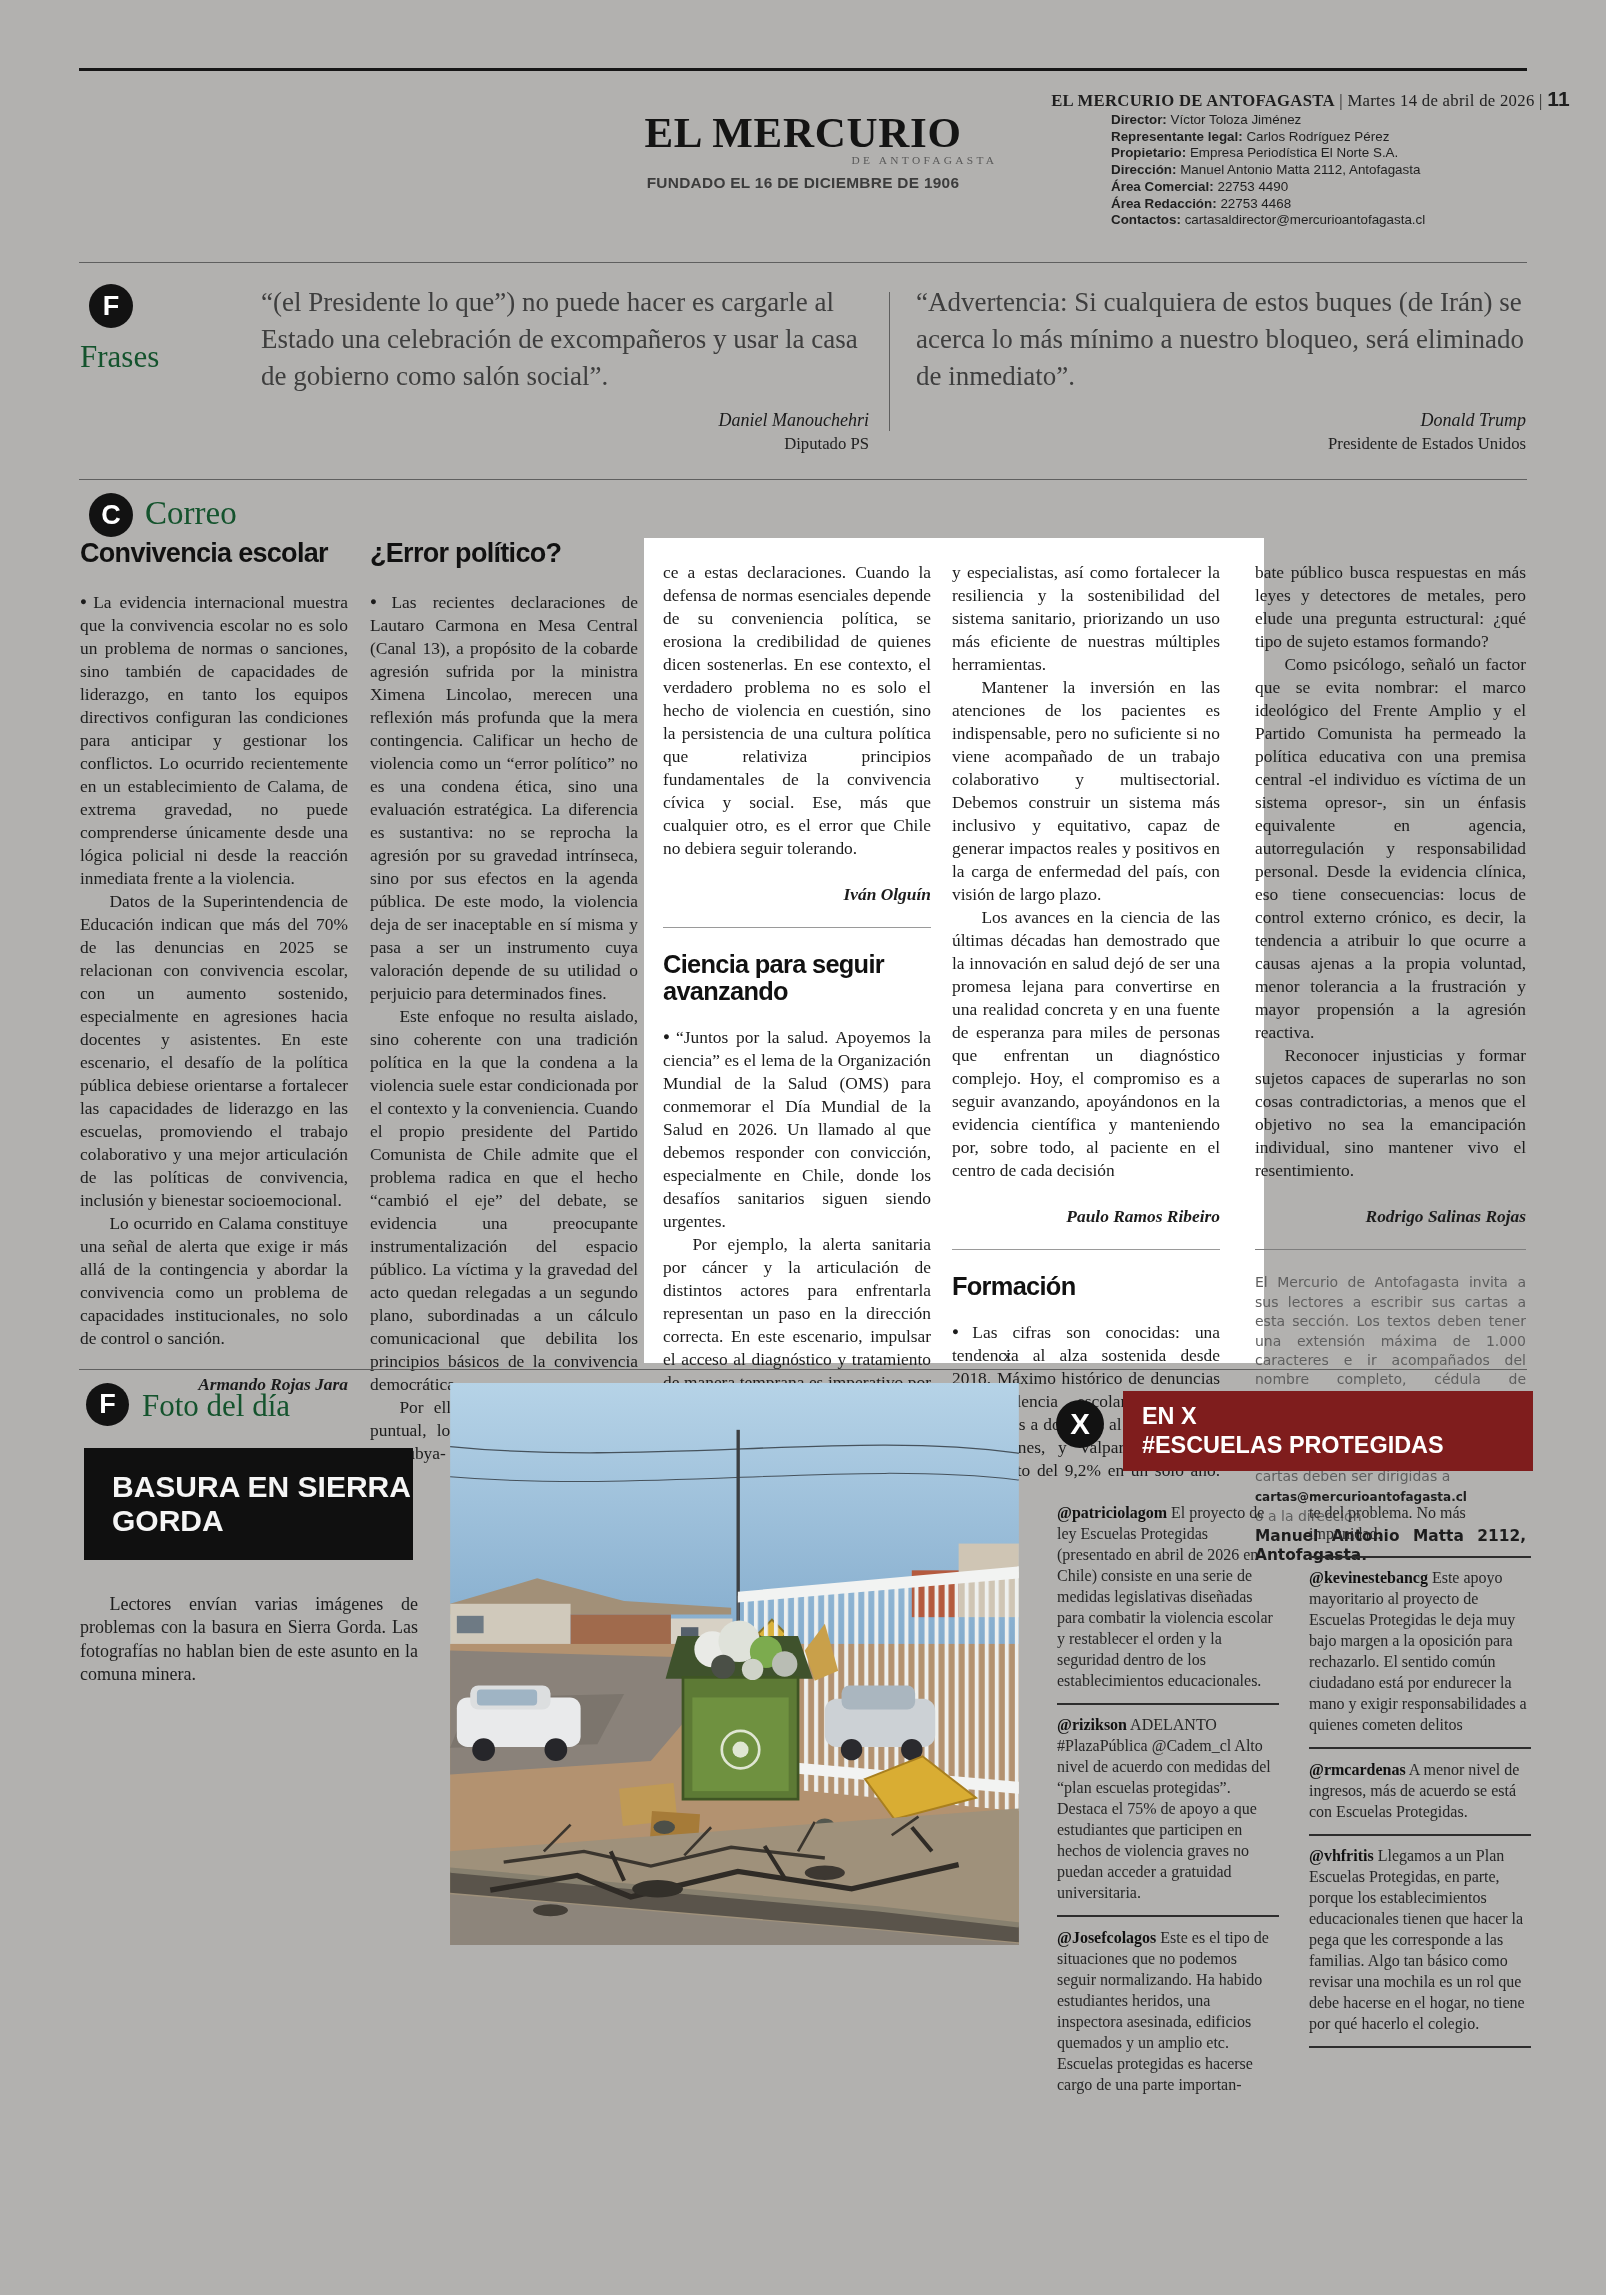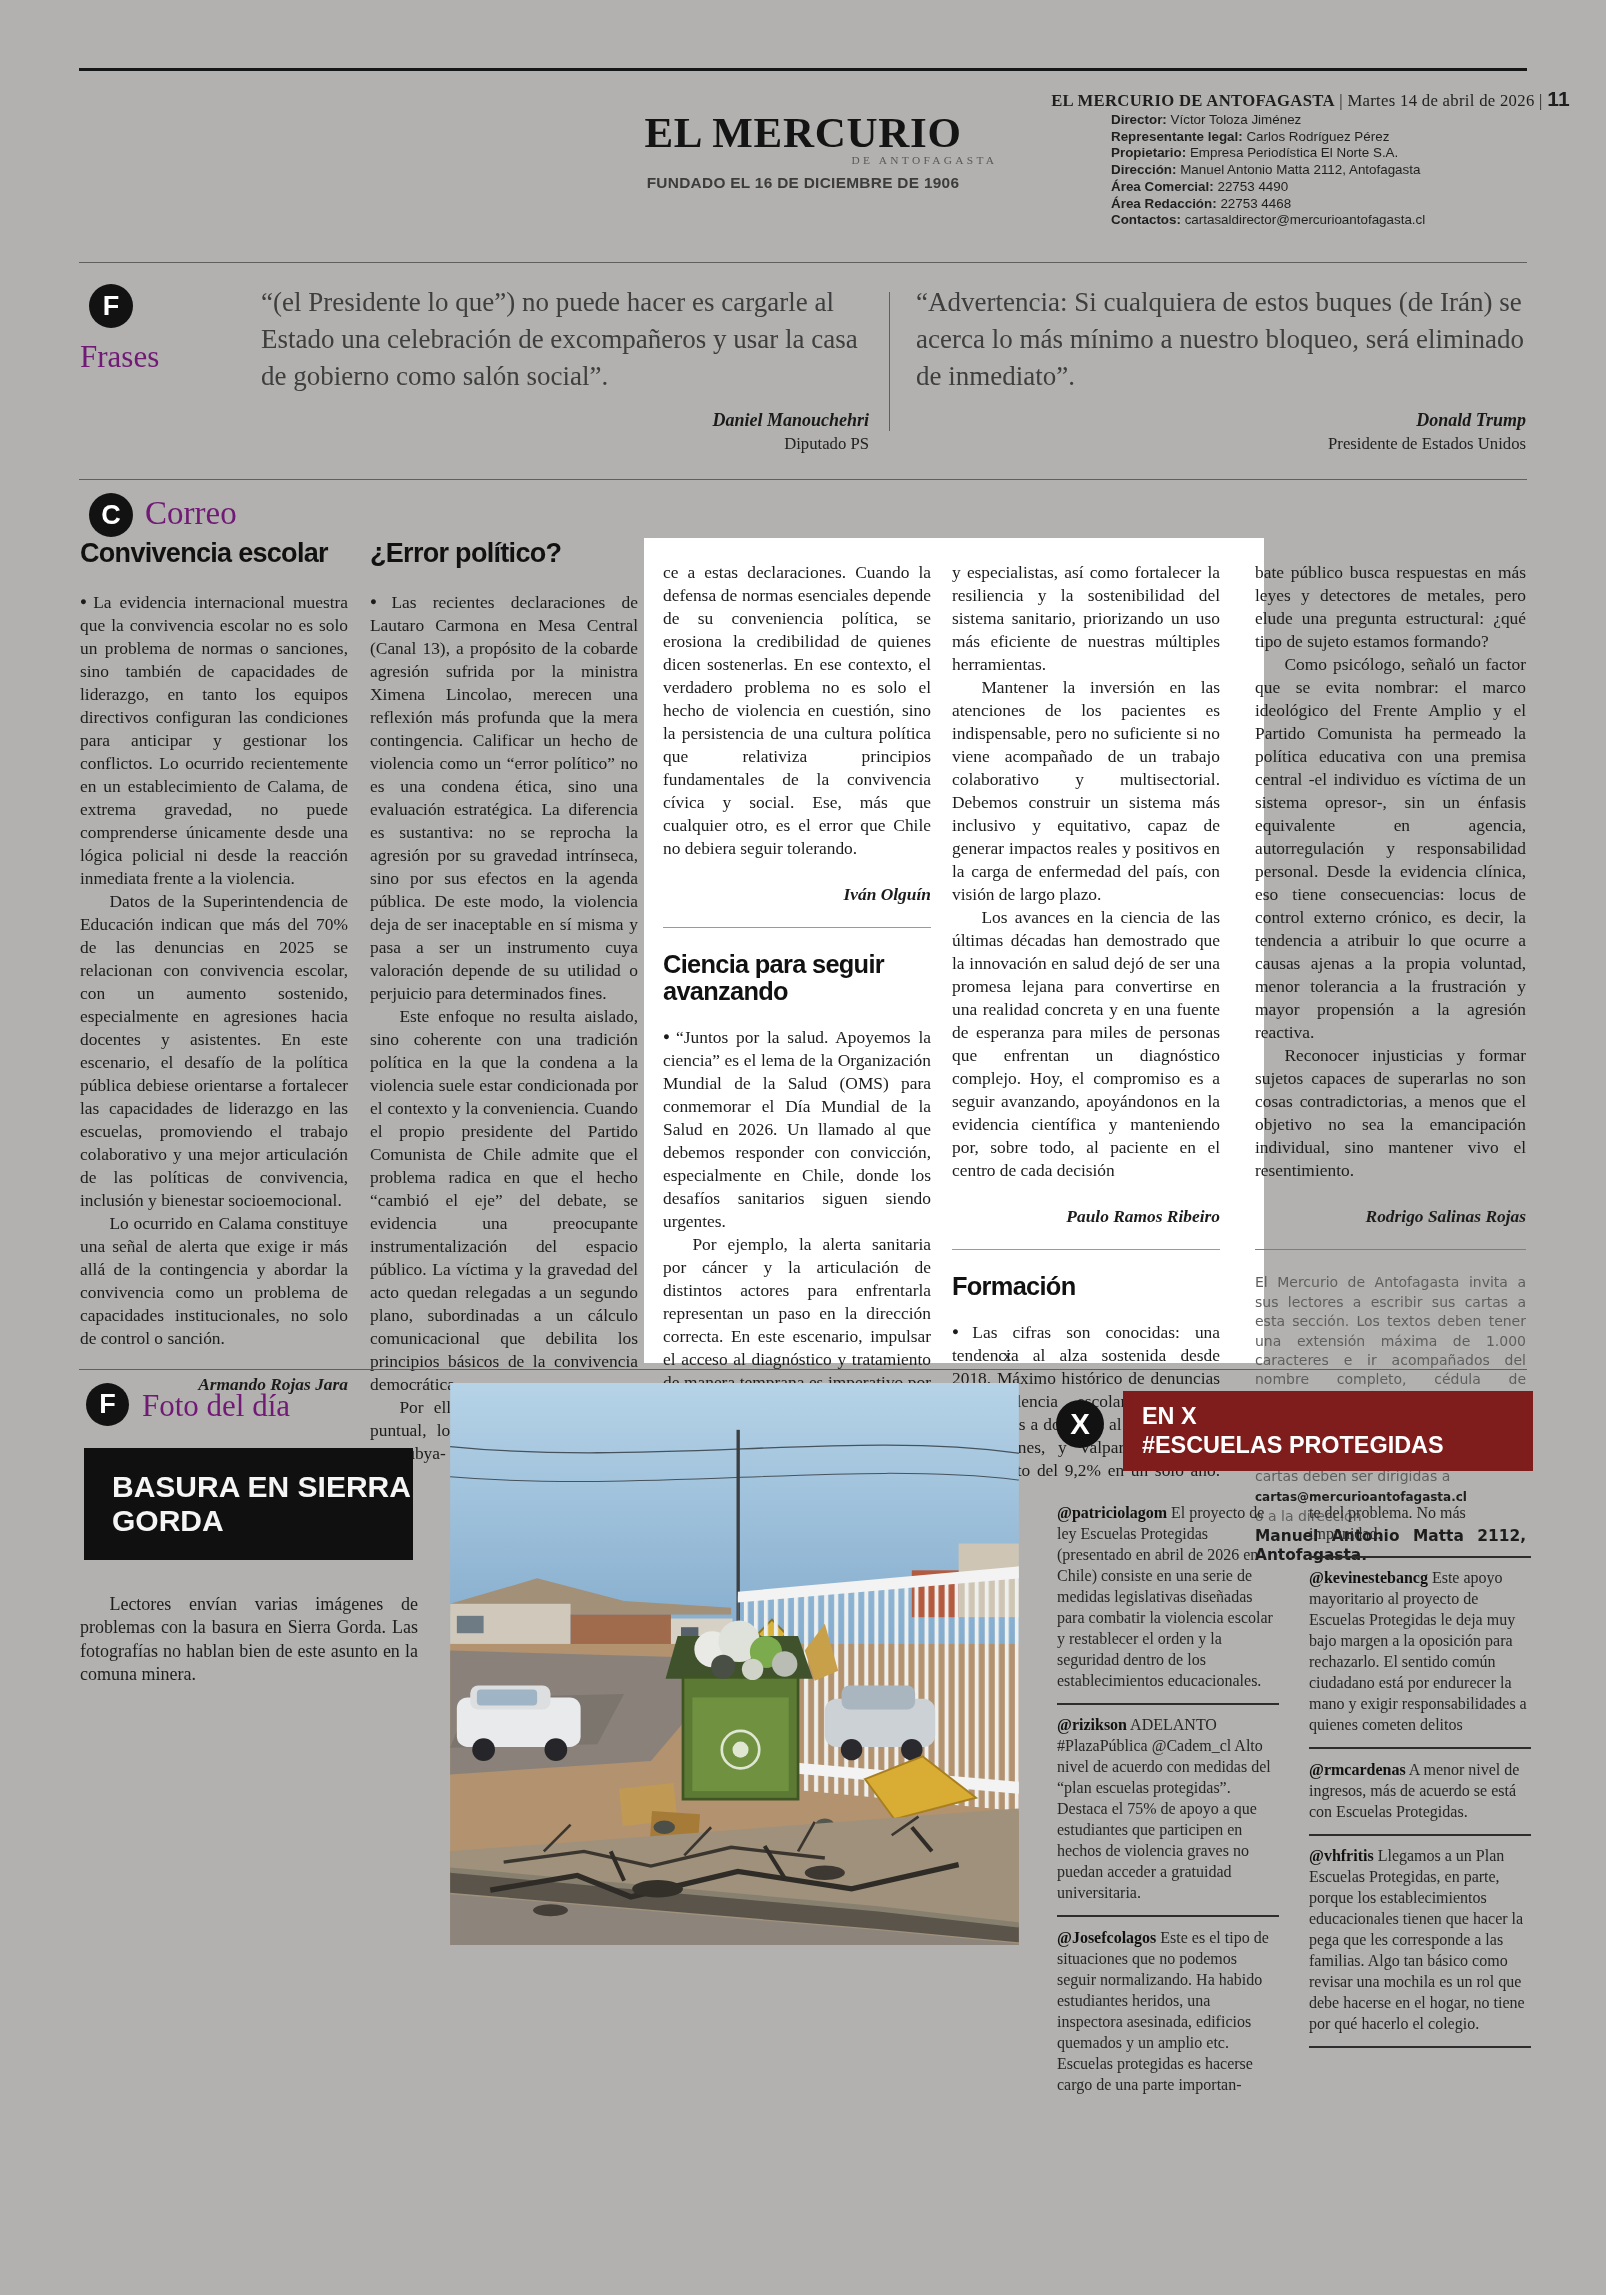--- a/index.html
+++ b/index.html
@@ -15,25 +15,25 @@
   #mast{left:602px;top:112px;width:402px;text-align:center;}
   #mast .title{font-family:"Liberation Serif",serif;font-weight:bold;font-size:43px;line-height:41px;color:#141414;letter-spacing:0.7px;}
   #mast .sub{margin-top:1.3px;text-align:right;font-size:11.4px;letter-spacing:3.3px;color:#5a5a5a;padding-right:6.7px;}
   #mast .founded{margin-top:8px;font-family:"Liberation Sans",sans-serif;font-weight:bold;font-size:15.4px;color:#3c3c3c;letter-spacing:0.3px;}
   #mastinfo{left:1111px;top:112px;width:422px;font-family:"Liberation Sans",sans-serif;font-size:13.4px;line-height:16.7px;color:#1f1f1f;}
   #mastinfo .lbl{font-weight:bold;}
   
   .sicon{position:absolute;width:44px;height:44px;border-radius:50%;background:#121212;color:#fff;
          display:flex;align-items:center;justify-content:center;
          font-family:"Liberation Sans",sans-serif;font-weight:bold;font-size:27px;}
-  .slabel{position:absolute;font-family:"Liberation Serif",serif;color:#701a75;}
+  .slabel{position:absolute;font-family:"Liberation Serif",serif;color:#14532d;}
   
   .quote{position:absolute;font-size:27px;line-height:37px;color:#3e3e3e;text-align:left;}
   .qattr{position:absolute;text-align:right;}
-  .qattr .a{font-weight:bold;font-style:italic;font-size:18px;color:#1a1a1a;display:block;}
+  .qattr .a{font-weight:normal;font-style:italic;font-size:18px;color:#1a1a1a;display:block;}
   .qattr .r{font-size:16.7px;color:#222;display:block;margin-top:2.7px;}
   
   .ncol{position:absolute;width:268px;font-size:17.4px;line-height:23px;text-align:justify;color:#1c1c1c;}
   .ncol p{margin:0;text-indent:29.4px;}
   .ncol p.np{text-indent:0;}
   .lhead{font-family:"Liberation Sans",sans-serif;font-weight:bold;font-size:27px;line-height:28px;
          letter-spacing:-0.7px;color:#111;text-align:left;margin:0 0 23px 0;}
   .lhead2{font-family:"Liberation Sans",sans-serif;font-weight:bold;font-size:25.4px;line-height:27px;
           letter-spacing:-0.7px;color:#111;text-align:left;margin:0 0 20px 0;}
   .bullet{font-size:11.4px;vertical-align:2.7px;margin-right:2.7px;}

